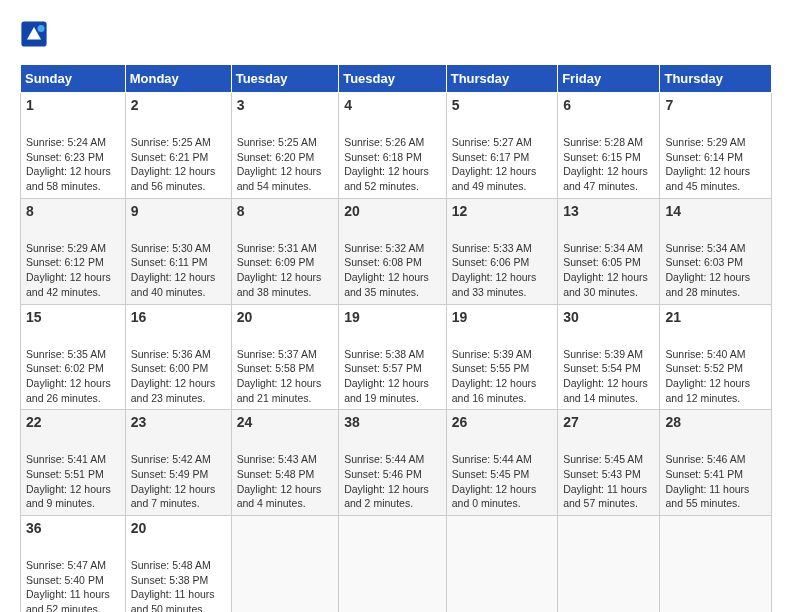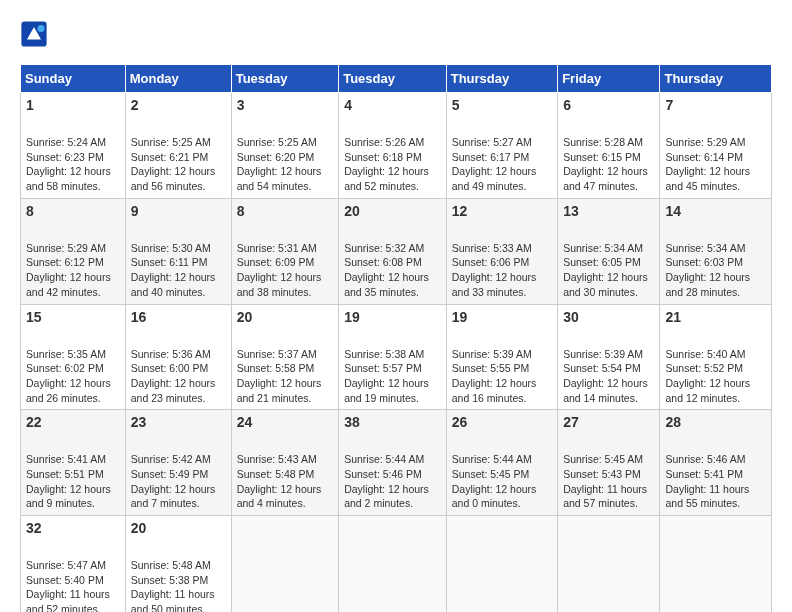--- a/index.html
+++ b/index.html
@@ -348,21 +348,21 @@
           <span class="day-num">28</span>
           <div class="day-info">
             Sunrise: 5:46 AM<br>
             Sunset: 5:41 PM<br>
             Daylight: 11 hours and 55 minutes.
           </div>
         </td>
       </tr>
       <tr>
         <td>
-          <span class="day-num">32</span>
+          <span class="day-num">36</span>
           <div class="day-info">
             Sunrise: 5:47 AM<br>
             Sunset: 5:40 PM<br>
             Daylight: 11 hours and 52 minutes.
           </div>
         </td>
         <td>
           <span class="day-num">20</span>
           <div class="day-info">
             Sunrise: 5:48 AM<br>

